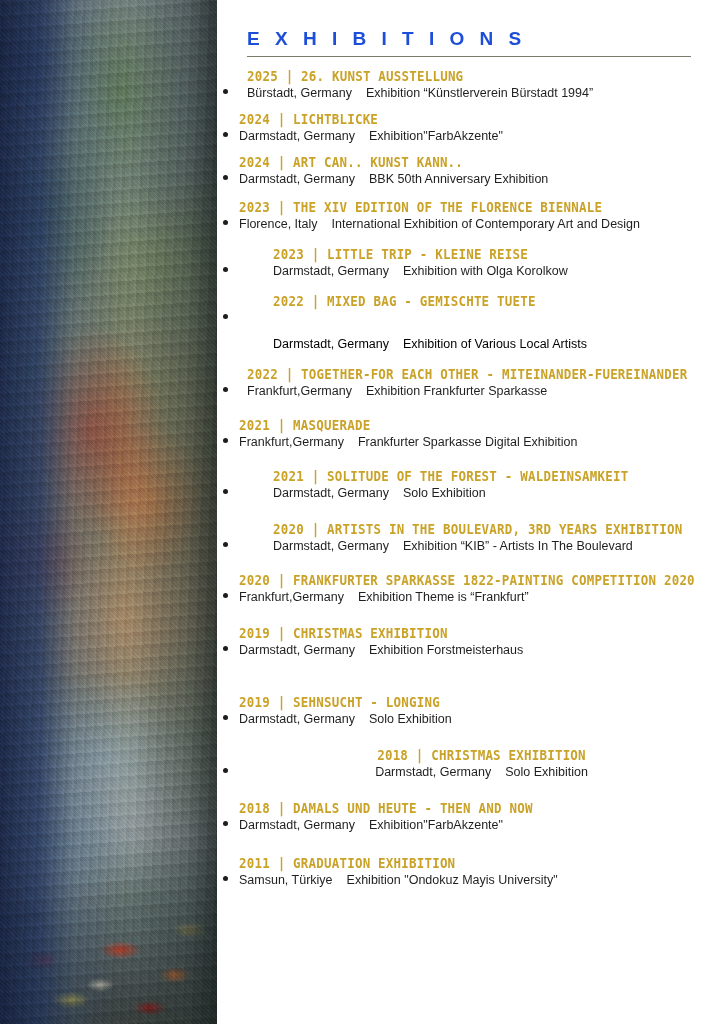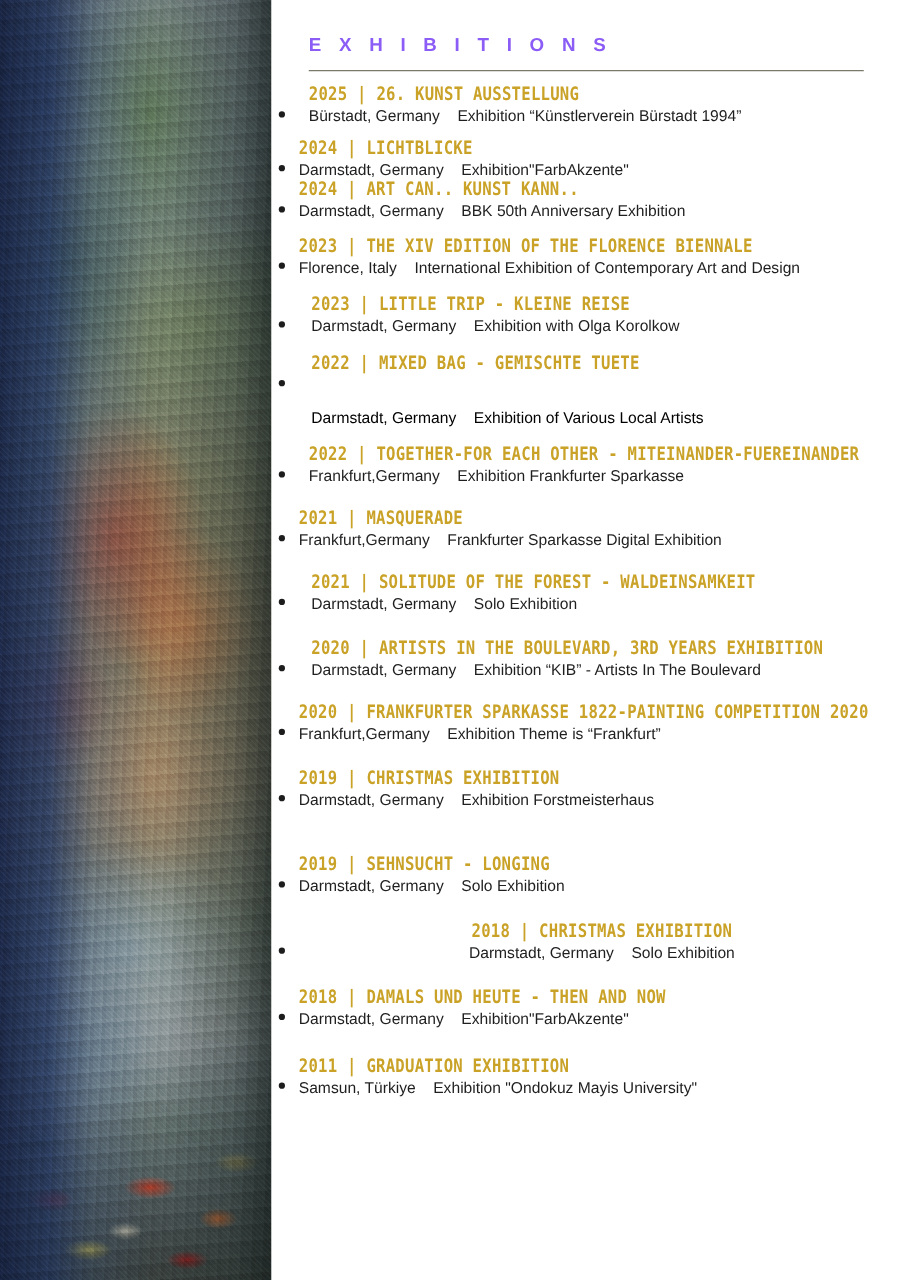--- a/index.html
+++ b/index.html
@@ -110,24 +110,24 @@
     width: 507px;
     height: 1024px;
     padding: 0;
   }
 
   #section-title {
     position: absolute;
     left: 30px;
     top: 28px;
     font-family: "Liberation Sans", sans-serif;
-    font-size: 15px;
+    font-size: 19px;
     font-weight: bold;
     letter-spacing: 5px;
-    color: #8b5cf6;
+    color: #1d4ed8;
   }
   #title-rule {
     position: absolute;
     left: 30px;
     top: 56px;
     width: 444px;
     height: 1px;
     background: #7a7a6a;
   }
 
@@ -173,35 +173,35 @@
     line-height: 1.2;
     white-space: nowrap;
   }
   .sub .place { }
   .sub .gap { display: inline-block; width: 14px; }
   .sub.accent { color: #000000; margin-top: 26px; }
 
   
   .r0  { margin-top: 4px; }
   .r1  { margin-top: 10px; }
-  .r2  { }
+  .r2  { margin-top: 10px; }
   .r3  { margin-top: 12px; }
   .r4  { margin-top: 14px; }
   .r5  { margin-top: 14px; }
   .r6  { margin-top: 14px; }
   .r7  { margin-top: 18px; }
   .r8  { margin-top: 18px; }
   .r9  { margin-top: 20px; }
   .r10 { margin-top: 18px; }
   .r11 { margin-top: 20px; }
   .r12 { margin-top: 36px; }
   .r13 { margin-top: 20px; text-align: center; }
   .r14 { margin-top: 20px; }
   .r15 { margin-top: 22px; }
-  .ind-3 { padding-left: 32px; }
+  .ind-3 { padding-left: 56px; }
   .ind-4 { padding-left: 22px; }
 </style>
 </head>
 <body>
 
 <div id="page">
 
   <div id="art-strip">
     <div class="art-layer l-base"></div>
     <div class="art-layer l-green-top"></div>

